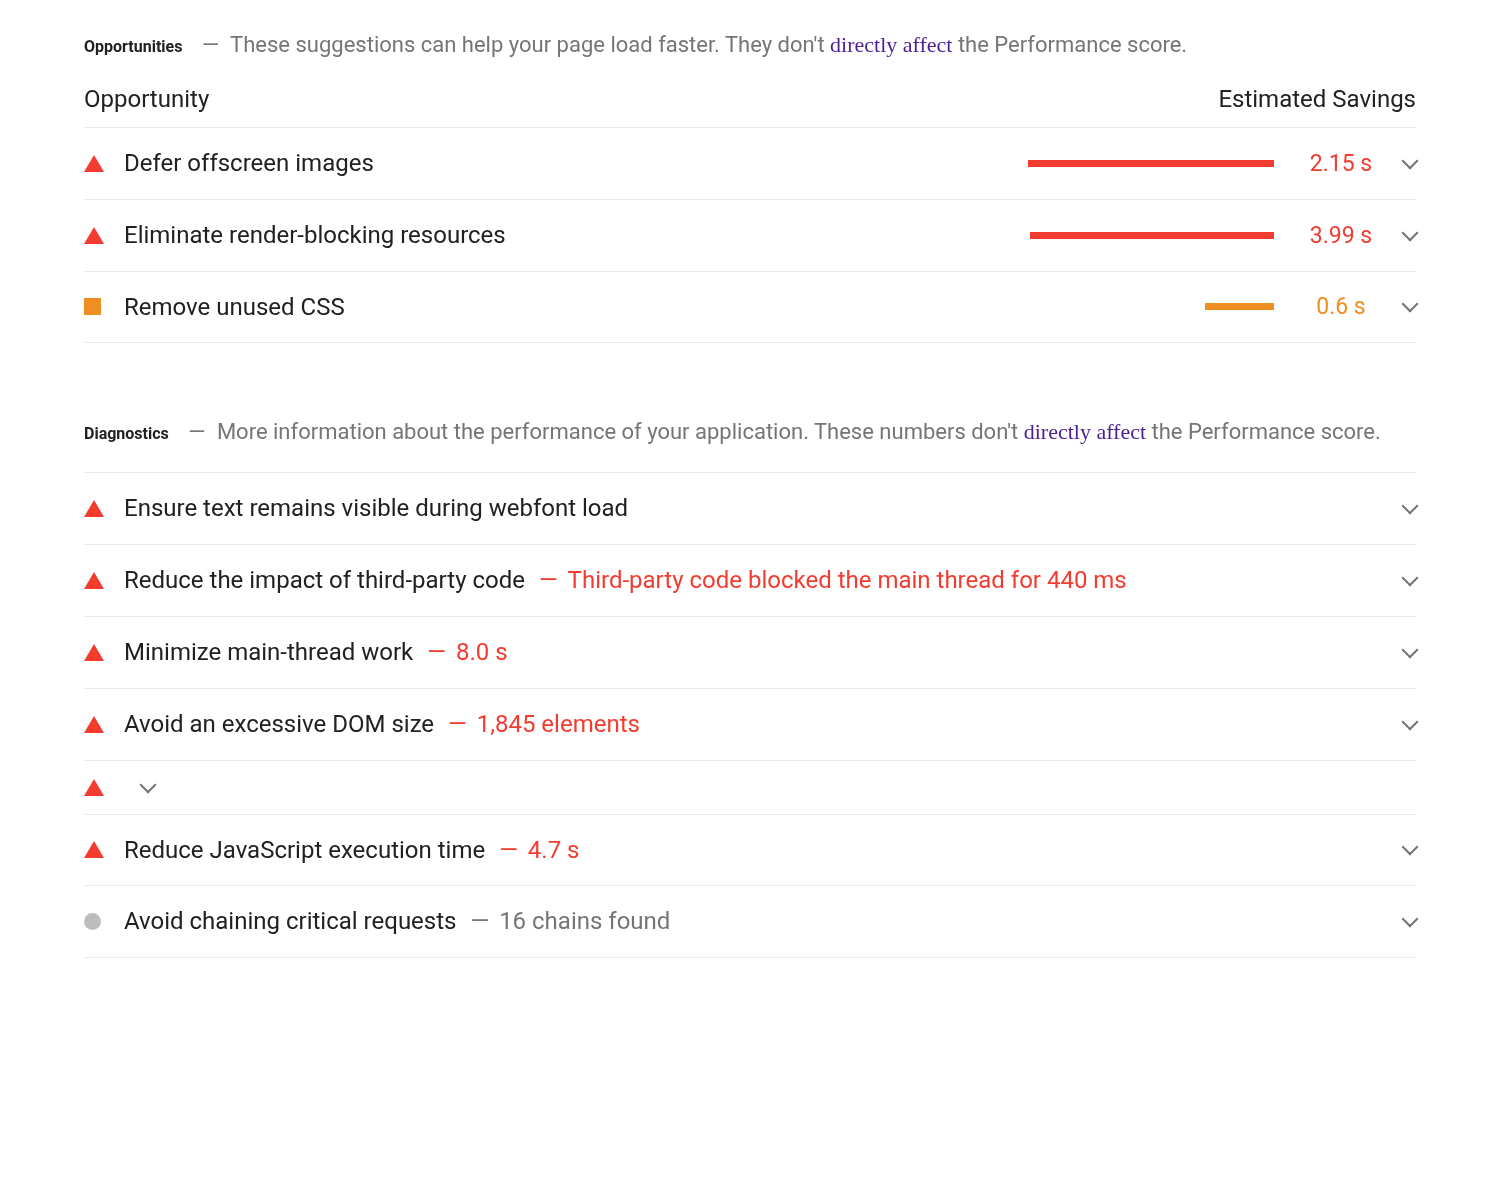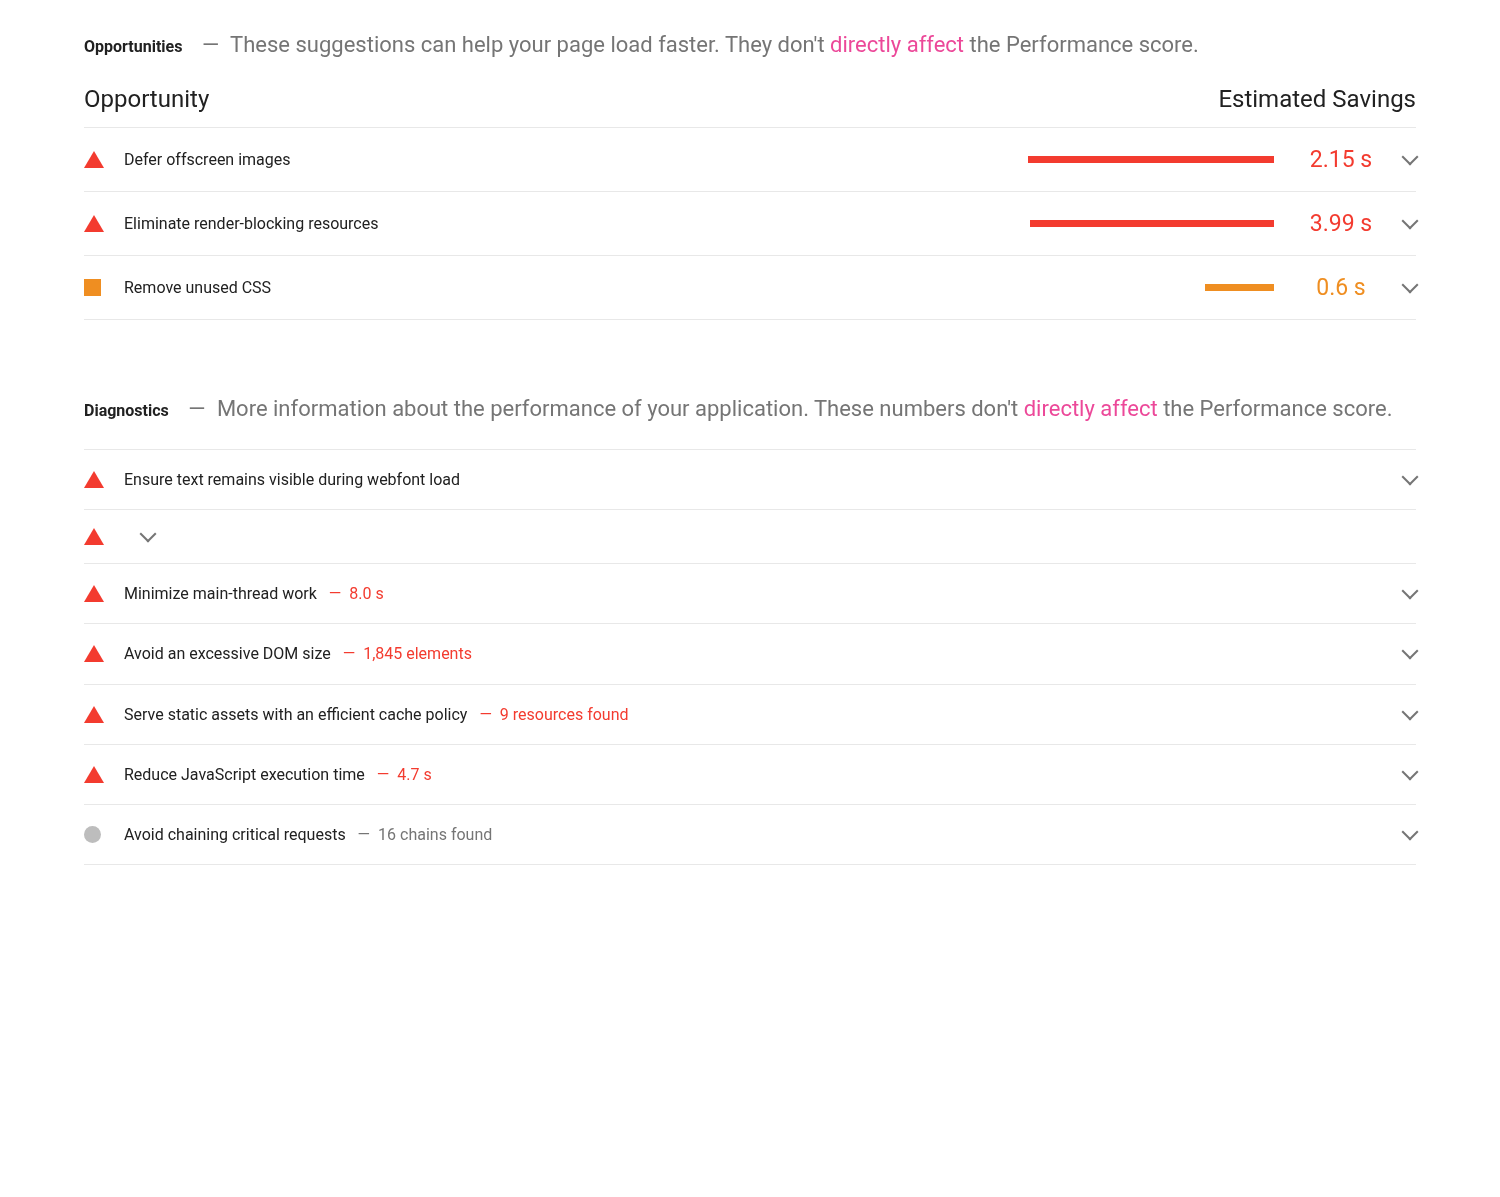--- a/index.html
+++ b/index.html
@@ -22,21 +22,22 @@
   }
   .section-desc {
     color: #757575;
     font-size: 22px;
   }
   .dash {
     color: #757575;
     margin: 0 6px 0 14px;
   }
   .link {
-    color: #ec4899;
+    color: #4c1d95;
+    font-family: Liberation Serif, serif;
   }
   .table-header {
     display: flex;
     justify-content: space-between;
     align-items: flex-end;
     padding: 0 0 14px 0;
     color: #212121;
     font-size: 24px;
   }
   .row {
@@ -65,21 +66,21 @@
     width: 17px; height: 17px;
     background: #ef8e21;
   }
   .dot-gray {
     width: 17px; height: 17px;
     border-radius: 50%;
     background: #bdbdbd;
   }
   .row-label {
     flex: 1 1 auto;
-    font-size: 16px;
+    font-size: 24px;
     color: #212121;
     line-height: 1.45;
     padding-right: 20px;
   }
   .row-label .sep {
     color: #f33b2f;
     margin: 0 4px 0 8px;
   }
   .row-label .detail-red { color: #f33b2f; }
   .row-label .sep-gray { color: #757575; margin: 0 4px 0 8px; }
@@ -191,20 +192,21 @@
         </div>
         <div class="row-label"><span>Ensure text remains visible during webfont load</span></div>
         <div class="chev-cell">
           <div class="chev"></div>
         </div>
       </div>
       <div class="row">
         <div class="row-icon-cell">
           <div class="tri-red"></div>
         </div>
+        <div class="row-label"><span>Reduce the impact of third-party code</span><span class="sep"> — </span><span class="detail-red">Third-party code blocked the main thread for 440 ms</span></div>
         <div class="chev-cell">
           <div class="chev"></div>
         </div>
       </div>
       <div class="row">
         <div class="row-icon-cell">
           <div class="tri-red"></div>
         </div>
         <div class="row-label"><span>Minimize main-thread work</span><span class="sep"> — </span><span class="detail-red">8.0 s</span></div>
         <div class="chev-cell">
@@ -217,21 +219,20 @@
         </div>
         <div class="row-label"><span>Avoid an excessive DOM size</span><span class="sep"> — </span><span class="detail-red">1,845 elements</span></div>
         <div class="chev-cell">
           <div class="chev"></div>
         </div>
       </div>
       <div class="row">
         <div class="row-icon-cell">
           <div class="tri-red"></div>
         </div>
-        <div class="row-label"><span>Serve static assets with an efficient cache policy</span><span class="sep"> — </span><span class="detail-red">9 resources found</span></div>
         <div class="chev-cell">
           <div class="chev"></div>
         </div>
       </div>
       <div class="row">
         <div class="row-icon-cell">
           <div class="tri-red"></div>
         </div>
         <div class="row-label"><span>Reduce JavaScript execution time</span><span class="sep"> — </span><span class="detail-red">4.7 s</span></div>
         <div class="chev-cell">

